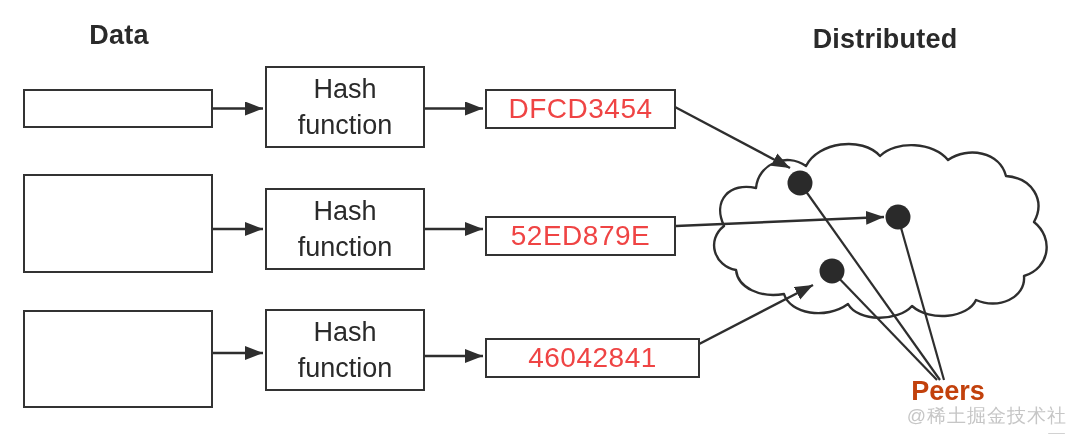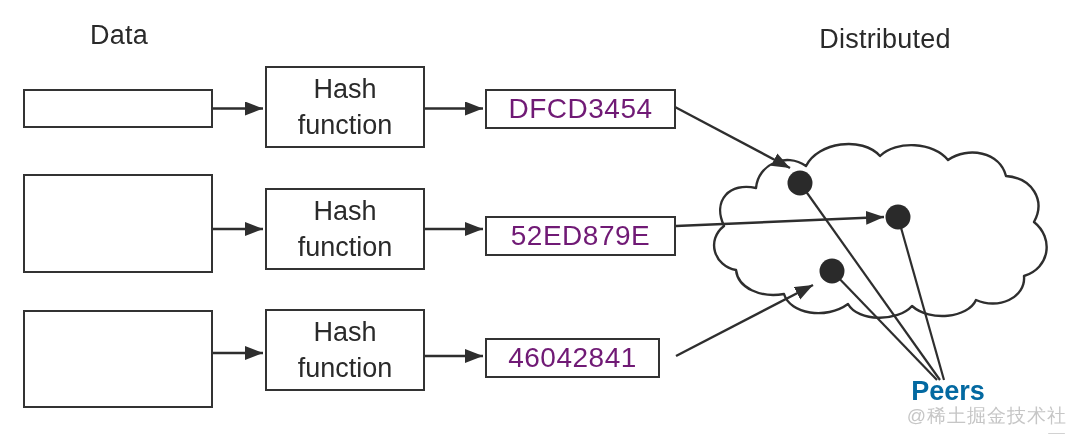--- a/index.html
+++ b/index.html
@@ -18,21 +18,21 @@
   }
   #diagram-svg {
     position: absolute;
     left: 0; top: 0;
     width: 1072px;
     height: 434px;
   }
   .abs { position: absolute; }
   .col-title {
     font-size: 27px;
-    font-weight: 400;
+    font-weight: 700;
     text-align: center;
     color: #2a2a2a;
     letter-spacing: 0.2px;
   }
   .network-title { line-height: 42px; }
   .network-title span { display: block; }
   .box {
     position: absolute;
     box-sizing: border-box;
     border: 2px solid #333333;
@@ -43,28 +43,28 @@
     text-align: center;
   }
   .hash-box {
     font-size: 27px;
     line-height: 36px;
     color: #2a2a2a;
     padding: 0 26px;
   }
   .key-box {
     font-size: 28px;
-    color: #701a75;
+    color: #ef4444;
     letter-spacing: 0.5px;
   }
   .peers-label {
     font-size: 27px;
     font-weight: 700;
     text-align: center;
-    color: #0369a1;
+    color: #c2410c;
   }
   .watermark {
     font-size: 19px;
     color: #c6c6c6;
     text-align: right;
     letter-spacing: 1px;
   }
 </style>
 </head>
 <body>
@@ -123,19 +123,19 @@
   <div class="box" style="left:23px; top:89px;  width:190px; height:39px;"></div>
   <div class="box" style="left:23px; top:174px; width:190px; height:99px;"></div>
   <div class="box" style="left:23px; top:310px; width:190px; height:98px;"></div>
 
   <div class="box hash-box" style="left:265px; top:66px;  width:160px; height:82px;">Hash function</div>
   <div class="box hash-box" style="left:265px; top:188px; width:160px; height:82px;">Hash function</div>
   <div class="box hash-box" style="left:265px; top:309px; width:160px; height:82px;">Hash function</div>
 
   <div class="box key-box" style="left:485px; top:89px;  width:191px; height:40px;">DFCD3454</div>
   <div class="box key-box" style="left:485px; top:216px; width:191px; height:40px;">52ED879E</div>
-  <div class="box key-box" style="left:485px; top:338px; width:175px; height:40px;">46042841</div>
+  <div class="box key-box" style="left:485px; top:338px; width:215px; height:40px;">46042841</div>
 
   <div class="abs peers-label" style="left:900px; top:376px; width:96px;">Peers</div>
 
   <div class="abs watermark" style="left:895px; top:403px; width:172px;">@稀土掘金技术社区</div>
 
 </div>
 
 </body></html>

